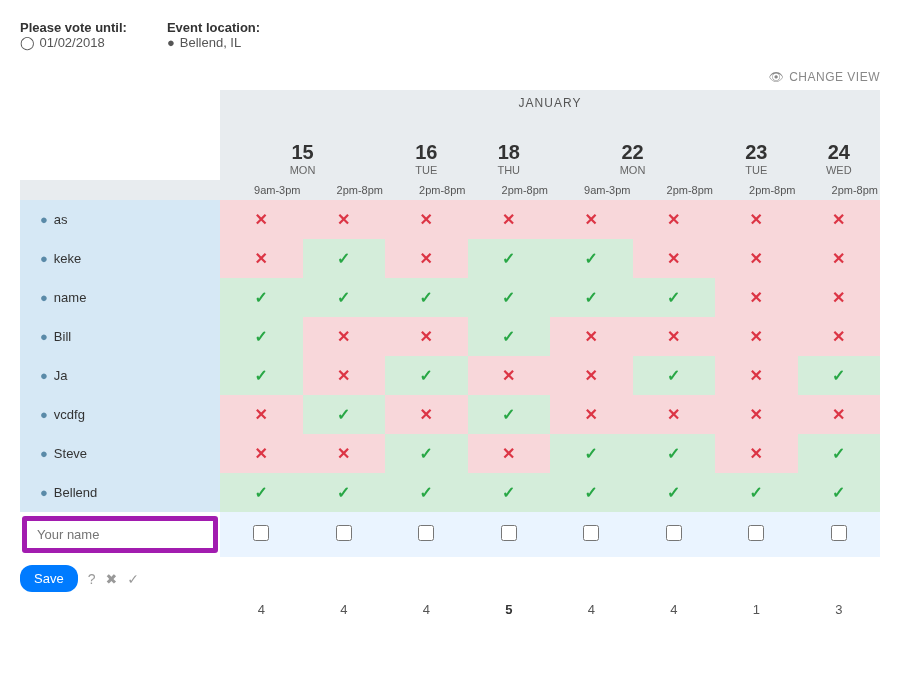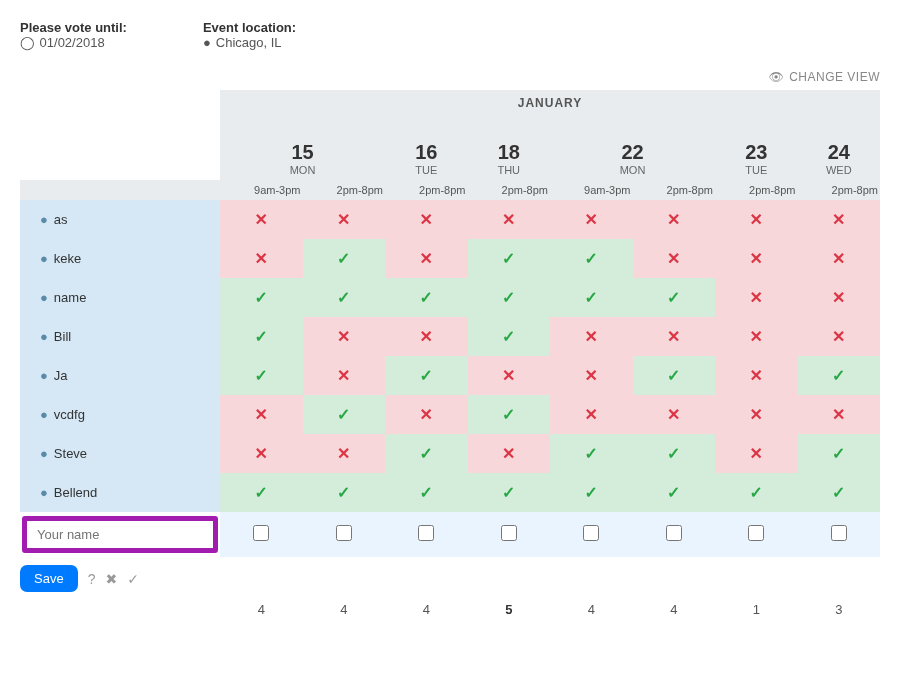--- a/index.html
+++ b/index.html
@@ -8,21 +8,21 @@
       font-size: 13px;
       background: #fff;
       color: #333;
       width: 900px;
       min-height: 682px;
       padding: 20px;
     }
 
     .header-info {
       display: flex;
-      gap: 76px;
+      gap: 40px;
       margin-bottom: 20px;
     }
     .header-info-block {
       display: flex;
       flex-direction: column;
     }
     .header-info-label {
       font-weight: bold;
       font-size: 13px;
     }
@@ -57,21 +57,21 @@
 
     table {
       border-collapse: collapse;
       width: 100%;
     }
 
     .month-header {
       background: #e8ecef;
       text-align: center;
       font-size: 12px;
-      font-weight: 700;
+      font-weight: 400;
       letter-spacing: 1px;
       color: #555;
       padding: 6px;
     }
 
     .date-header {
       background: #e8ecef;
       text-align: center;
       padding: 4px 2px;
     }
@@ -165,21 +165,21 @@
     .save-row {
       display: flex;
       align-items: center;
       gap: 10px;
       margin-top: 4px;
     }
     .save-btn {
       background: #007bff;
       color: #fff;
       border: none;
-      border-radius: 7px;
+      border-radius: 12px;
       padding: 6px 14px;
       font-size: 13px;
       cursor: pointer;
       font-weight: 500;
     }
     .icon-help, .icon-link, .icon-confirm {
       color: #999;
       font-size: 14px;
       cursor: pointer;
     }
@@ -198,21 +198,21 @@
     <span class="header-info-label">Please vote until:</span>
     <span class="header-info-value">
       <span>◯</span>
       <span>01/02/2018</span>
     </span>
   </div>
   <div class="header-info-block">
     <span class="header-info-label">Event location:</span>
     <span class="header-info-value">
       <span>●</span>
-      <span>Chicago, IL</span>
+      <span>Bellend, IL</span>
     </span>
   </div>
 </div>
 
 <div class="change-view-row">
   <div class="change-view-btn">
     <span>👁</span>
     <span>CHANGE VIEW</span>
   </div>
 </div>

